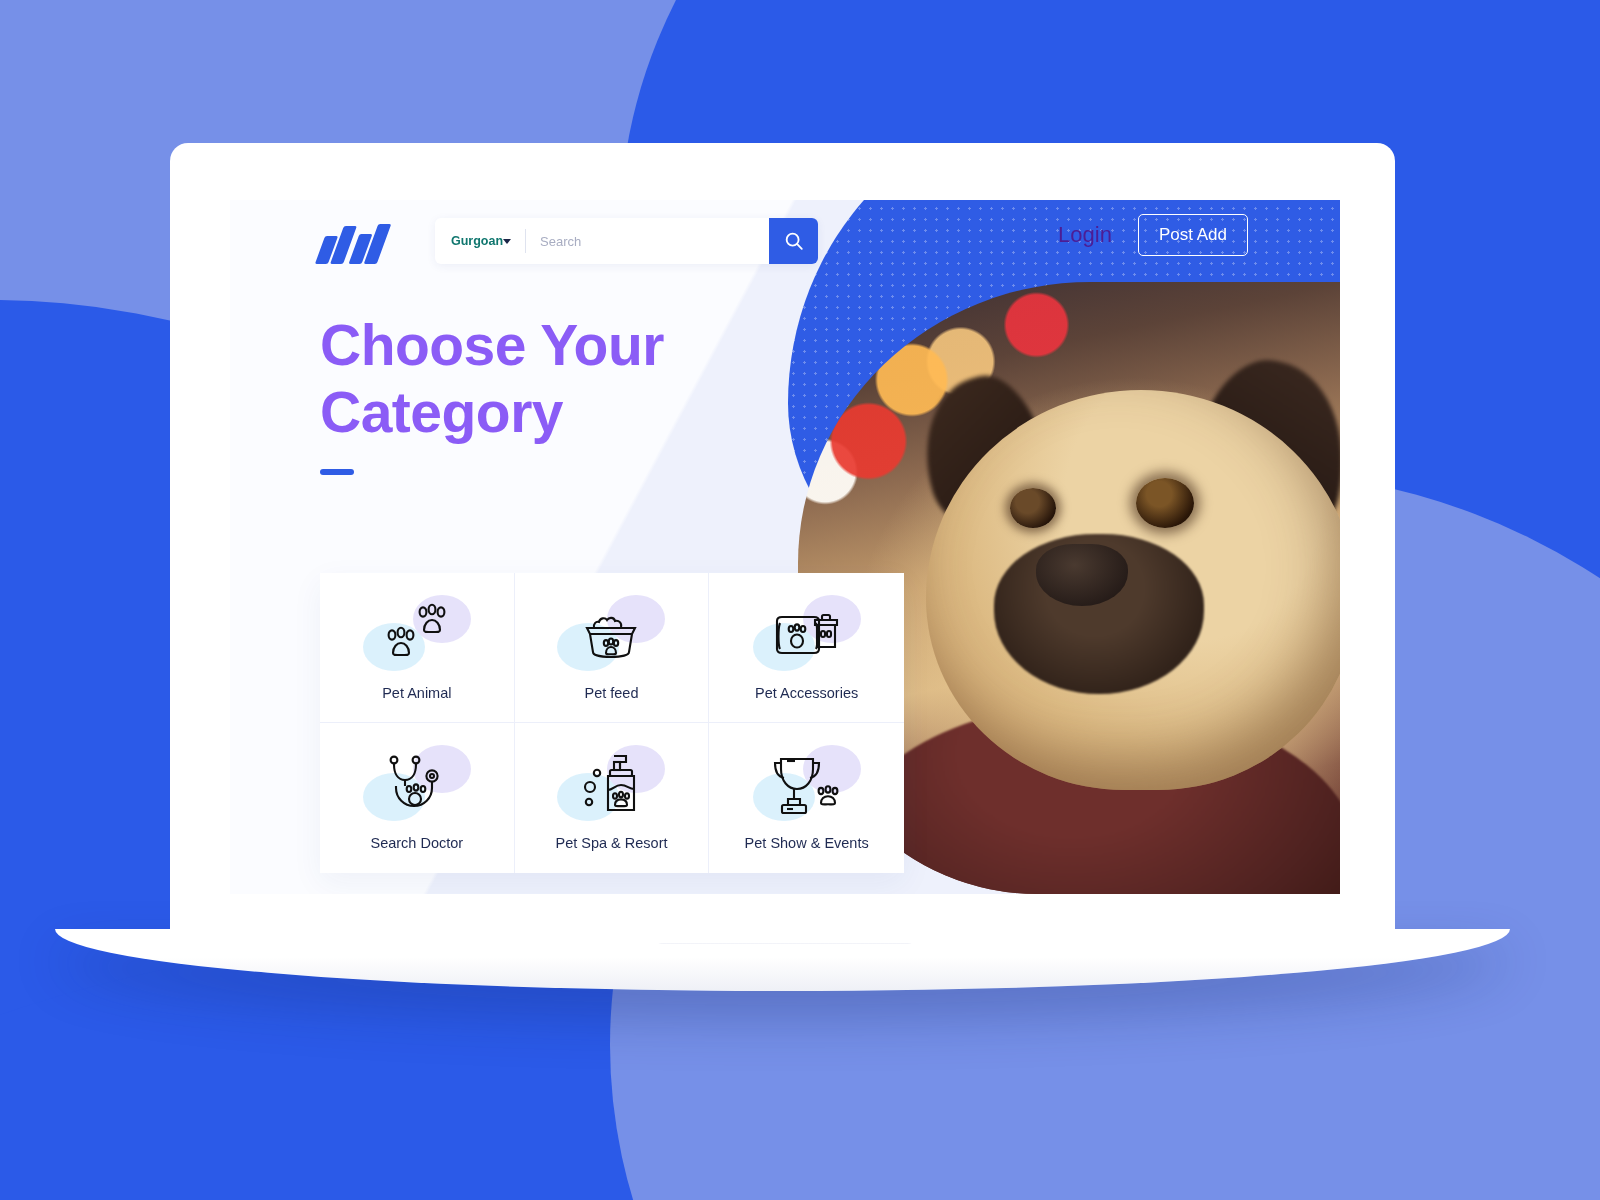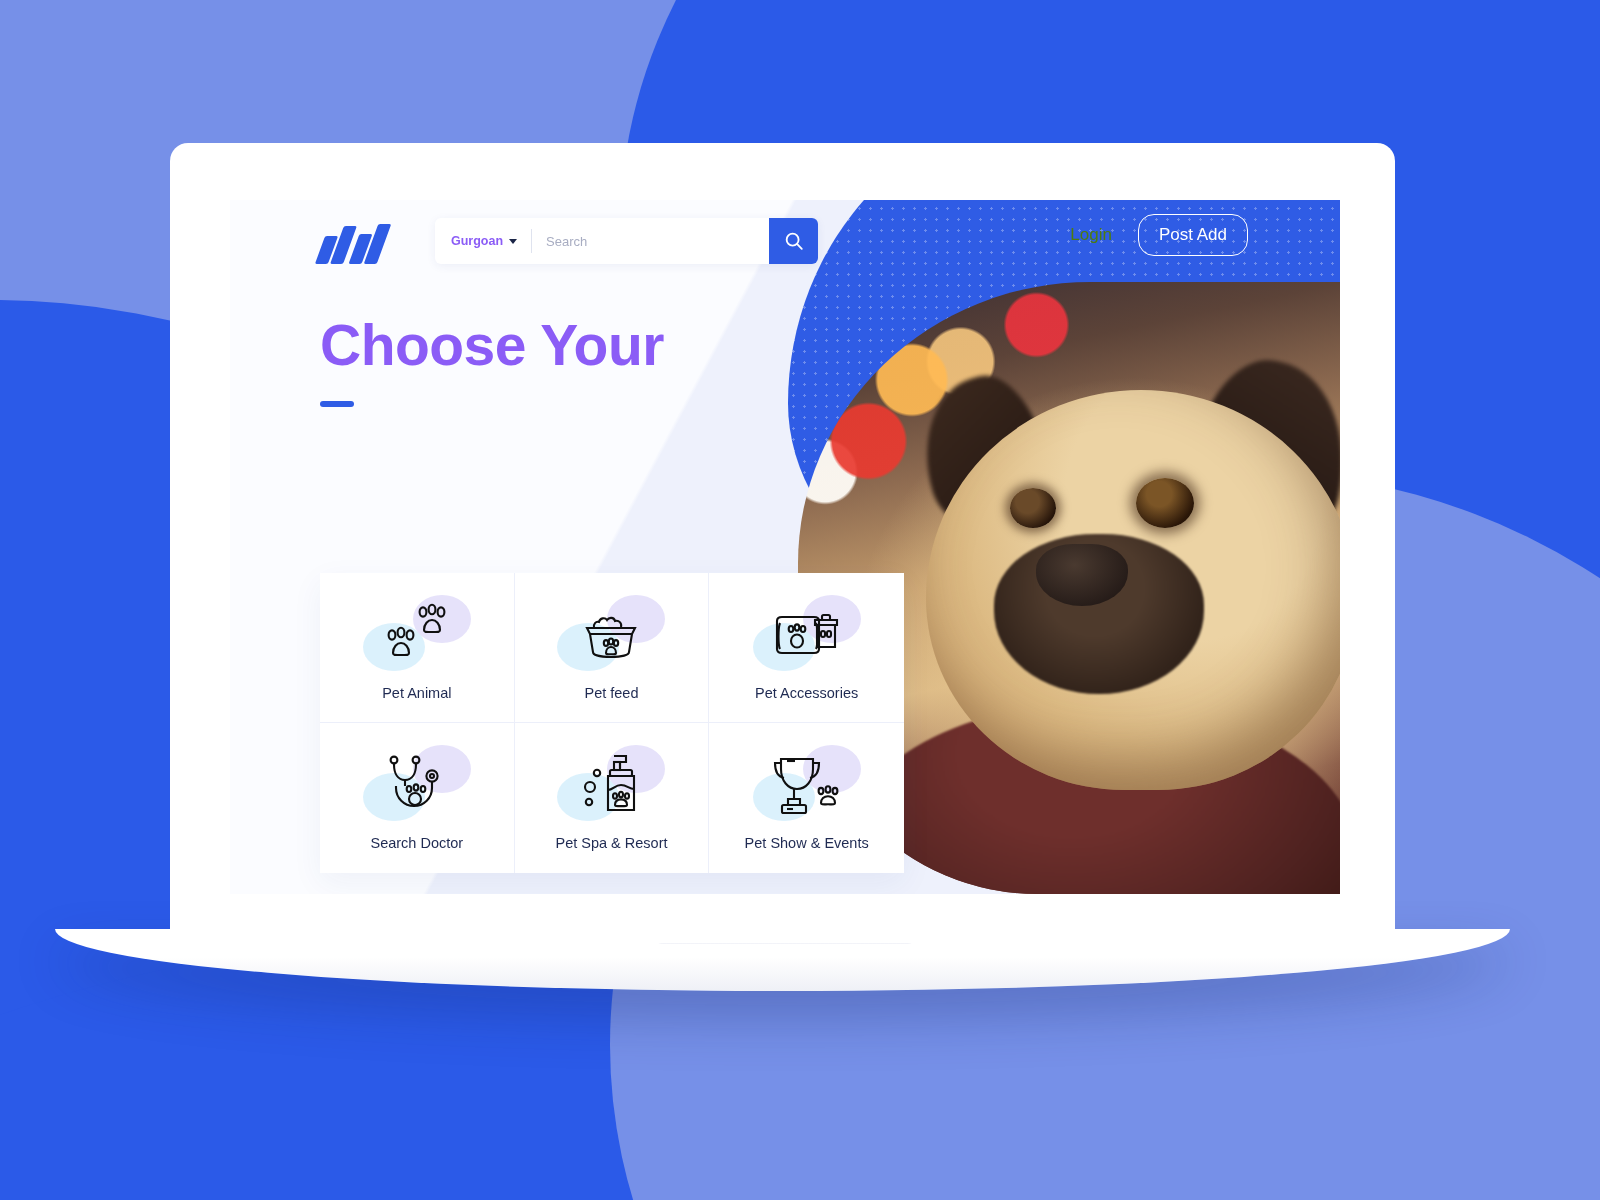--- a/index.html
+++ b/index.html
@@ -260,24 +260,23 @@
     height: 46px;
     background: #ffffff;
     border-radius: 6px;
     box-shadow: 0 2px 10px rgba(40, 60, 140, 0.07);
     display: flex;
     align-items: center;
   }
   .city-select {
     display: flex;
     align-items: center;
-    gap: 6px;
     padding: 0 14px 0 16px;
     height: 100%;
-    color: #8b5cf6;
+    color: #0f766e;
     font-size: 12.5px;
     font-weight: bold;
     white-space: nowrap;
     cursor: pointer;
   }
   .caret {
     width: 0;
     height: 0;
     border-left: 4.5px solid transparent;
     border-right: 4.5px solid transparent;
@@ -313,32 +312,32 @@
 
   .nav-right {
     position: absolute;
     right: 92px;
     top: 14px;
     display: flex;
     align-items: center;
     gap: 26px;
   }
   .login-link {
-    color: #4d7c0f;
-    font-size: 17px;
+    color: #4c1d95;
+    font-size: 22px;
     text-decoration: none;
     cursor: pointer;
   }
   .post-add-btn {
     background: transparent;
     border: 1.4px solid #ffffff;
     color: #ffffff;
     font-size: 17px;
     padding: 10px 20px;
-    border-radius: 16px;
+    border-radius: 5px;
     cursor: pointer;
     font-family: "Liberation Sans", sans-serif;
   }
 
   
   .heading {
     position: absolute;
     left: 90px;
     top: 112px;
     width: 480px;
@@ -480,20 +479,21 @@
 
         <div class="nav-right">
           <a class="login-link" href="#">Login</a>
           <button class="post-add-btn">Post Add</button>
         </div>
       </div>
 
       <div class="heading">
         <h1>
           <span>Choose Your</span><br>
+          <span>Category</span>
         </h1>
         <div class="heading-rule"></div>
       </div>
 
       <div class="cat-grid">
 
         <div class="cat-cell">
           <div class="cat-icon-wrap">
             <div class="blob-blue"></div>
             <div class="blob-purple"></div>

